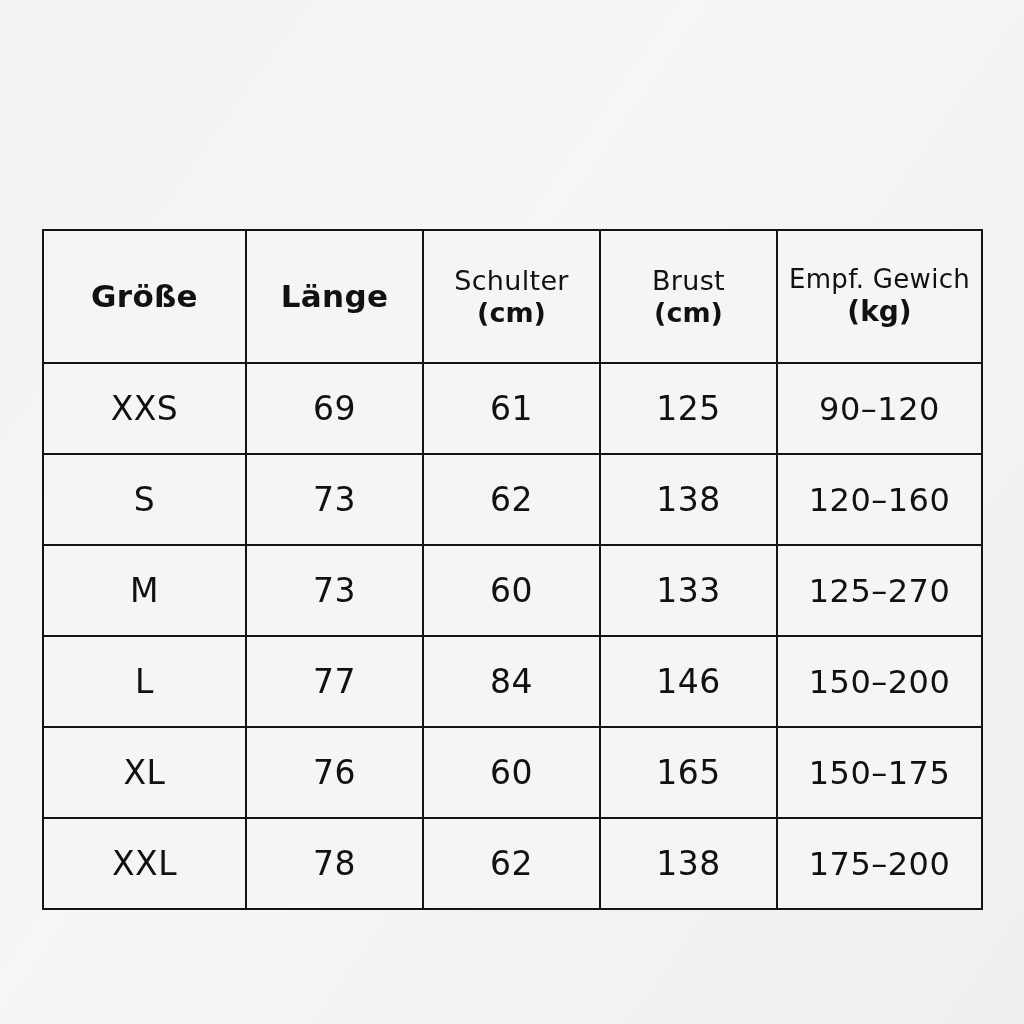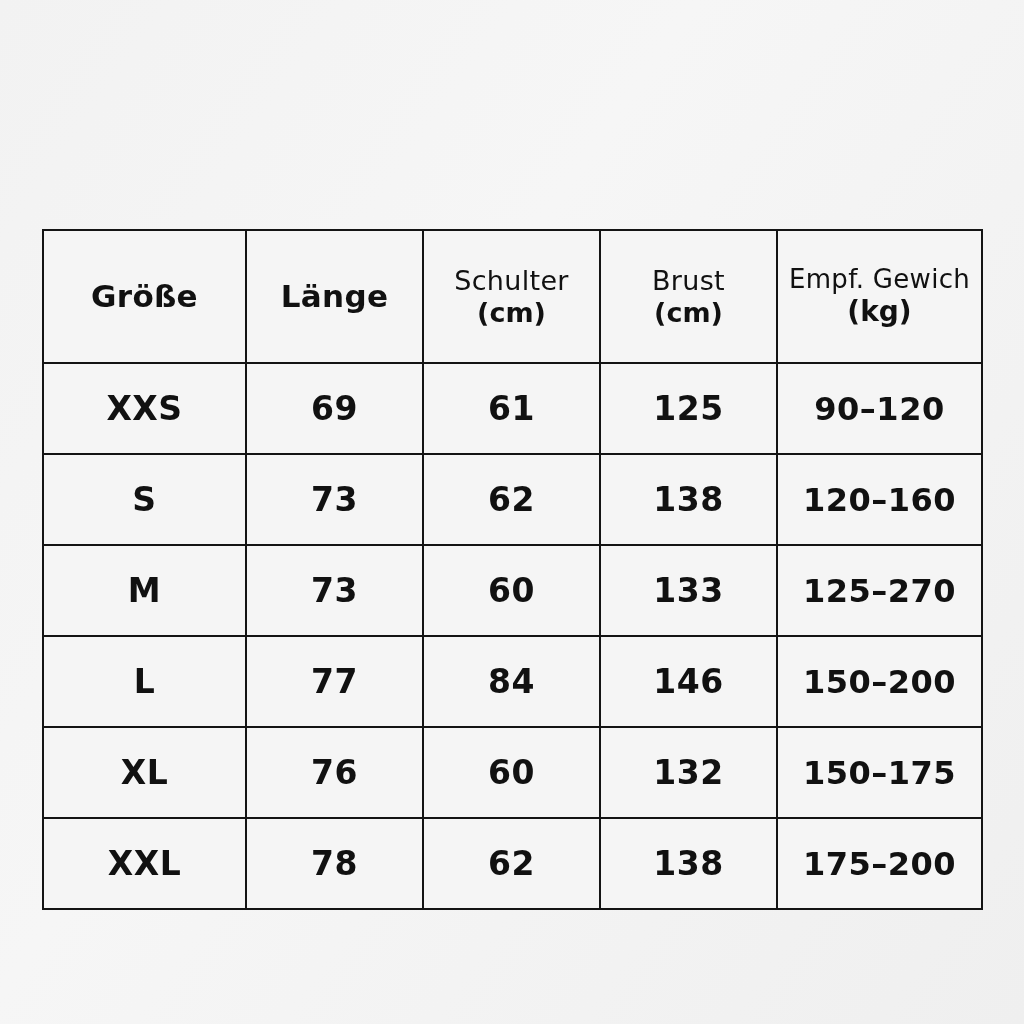--- a/index.html
+++ b/index.html
@@ -69,21 +69,21 @@
   }
   thead th.narrow-hdr .hdr-main {
     font-size: 26px;
   }
   thead th.narrow-hdr .hdr-unit {
     font-size: 28px;
   }
   tbody td {
     height: 81px;
     font-size: 33px;
-    font-weight: bold;
+    font-weight: normal;
     letter-spacing: 0.5px;
   }
   tbody td.size-cell {
     font-size: 33px;
   }
   tbody td.weight-cell {
     font-size: 32px;
     margin-left: 44px;
   }
 </style>
@@ -148,21 +148,21 @@
           <td class="size-cell">L</td>
           <td>77</td>
           <td>84</td>
           <td>146</td>
           <td class="weight-cell">150–200</td>
         </tr>
         <tr>
           <td class="size-cell">XL</td>
           <td>76</td>
           <td>60</td>
-          <td>132</td>
+          <td>165</td>
           <td class="weight-cell">150–175</td>
         </tr>
         <tr>
           <td class="size-cell">XXL</td>
           <td>78</td>
           <td>62</td>
           <td>138</td>
           <td class="weight-cell">175–200</td>
         </tr>
       </tbody>

